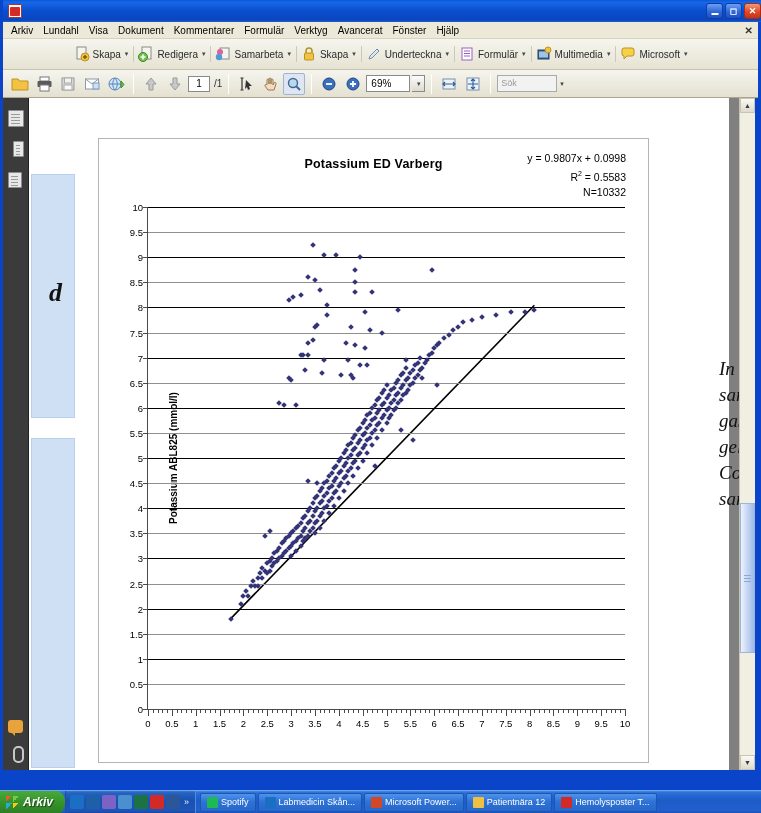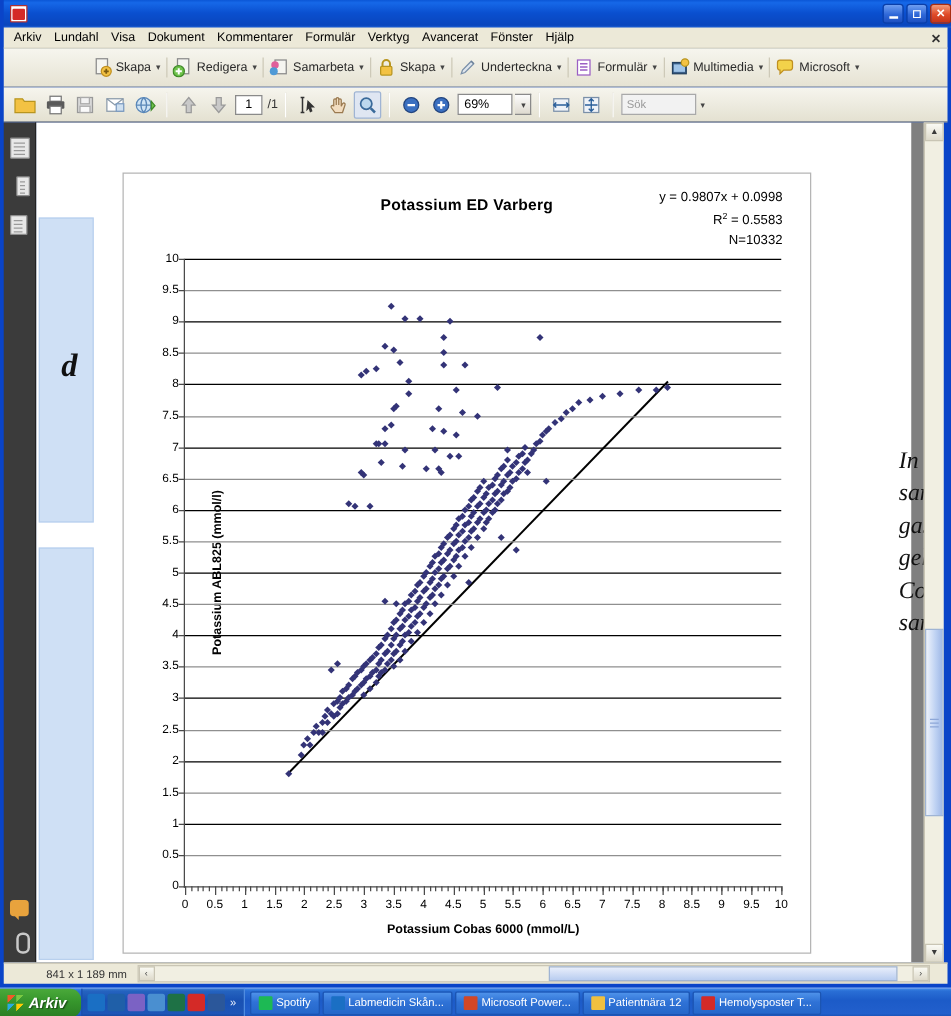--- a/index.html
+++ b/index.html
@@ -545,21 +545,20 @@
           <div class="eq-block">
             <div>y = 0.9807x + 0.0998</div>
             <div>
               <span>R</span><sup>2</sup><span> = 0.5583</span>
             </div>
             <div>N=10332</div>
           </div>
 
           <div class="plot" id="plot">
             <div class="axis-title-y">Potassium ABL825 (mmol/l)</div>
-            <div class="axis-title-x">Potassium Cobas 6000 (mmol/L)</div>
             <svg class="fitline" id="fitline" preserveAspectRatio="none" viewBox="0 0 477 502" width="477" height="502">
                 <line x1="83.475" y1="410.83554499999997" x2="386.36999999999995" y2="98.21780600000005" stroke="#000000" stroke-width="1.6"></line>
               </svg>
           <div class="ytick" style="top: 502px;"></div>
               <div class="ylab" style="top: 502px;">0</div>
               <div class="gline soft" style="top: 476.9px;"></div>
               <div class="ytick" style="top: 476.9px;"></div>
               <div class="ylab" style="top: 476.9px;">0.5</div>
               <div class="gline" style="top: 451.8px;"></div>
               <div class="ytick" style="top: 451.8px;"></div>
@@ -1039,28 +1038,20 @@
 
       </div>
     </div>
 
     <div class="vscroll">
       <div class="varrow" style="top:0">▲</div>
       <div class="vthumb"></div>
       <div class="varrow" style="bottom:0">▼</div>
     </div>
 
-    <div class="statusbar">
-      <span class="pagesize">841 x 1 189 mm</span>
-      <span class="hscroll">
-        <span class="harrow" style="left:0">‹</span>
-        <span class="hthumb"></span>
-        <span class="harrow" style="right:0">›</span>
-      </span>
-    </div>
   </div>
 
   <div class="taskbar">
     <div class="start">
       <span class="start-flag"></span>
       <span>Arkiv</span>
     </div>
     <div class="quicklaunch" id="quicklaunch">
         <span class="ql-ic" style="background: rgb(26, 111, 196);"></span>
         <span class="ql-ic" style="background: rgb(31, 95, 168);"></span>

